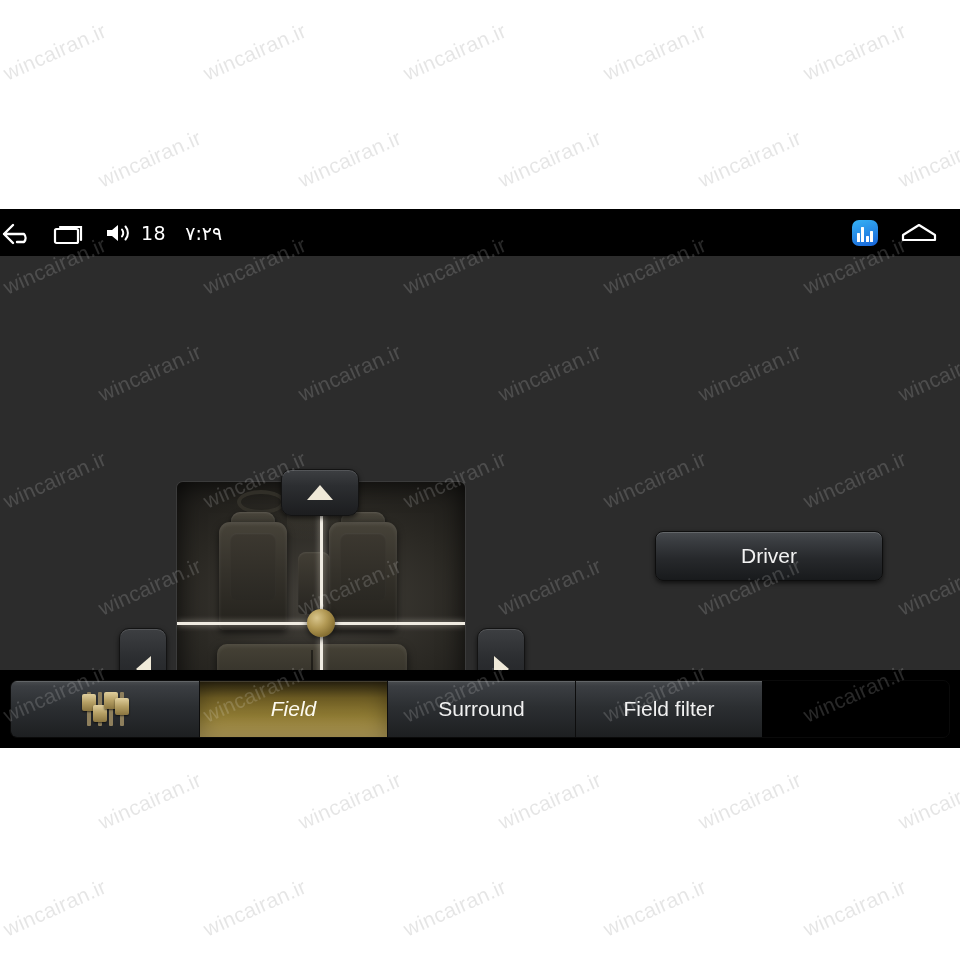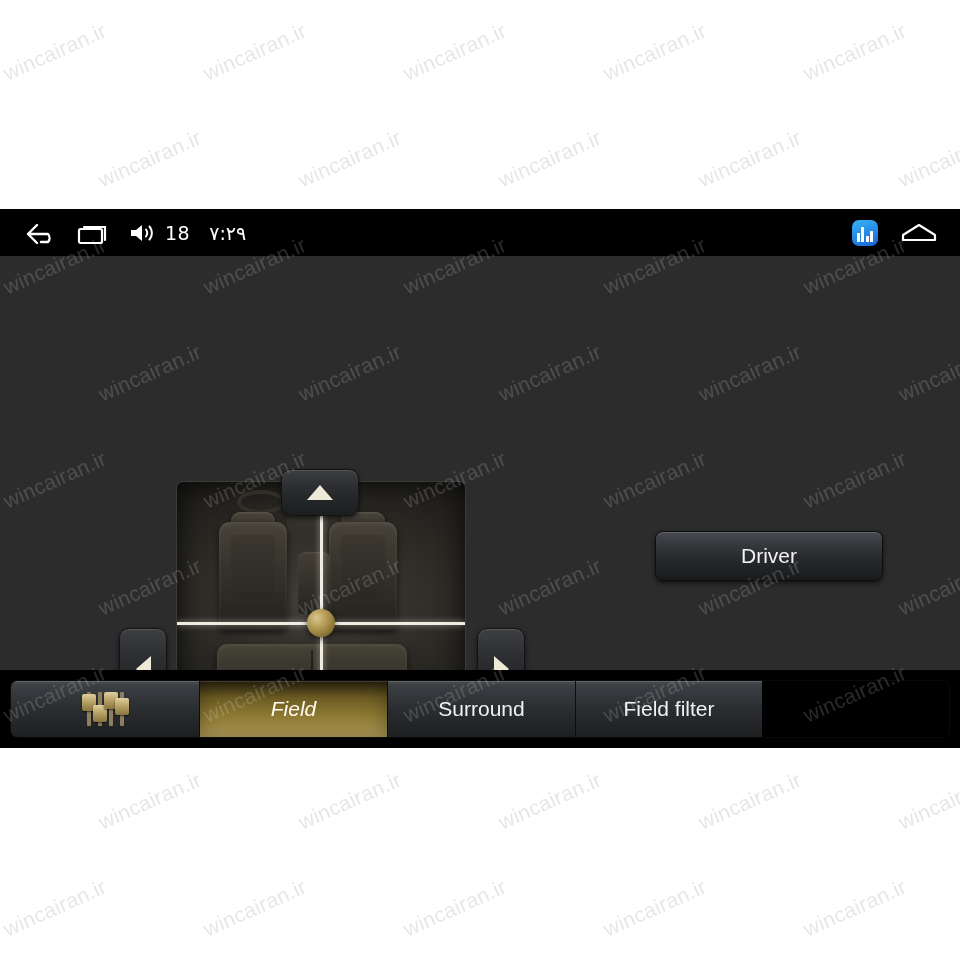--- a/index.html
+++ b/index.html
@@ -28,21 +28,20 @@
     left: 0; top: 0;
     width: 960px;
     height: 47px;
     background: #000000;
     display: flex;
     align-items: center;
   }
   #statusbar .sb-left {
     display: flex;
     align-items: center;
-    padding-left: 24px;
     gap: 19px;
   }
   #statusbar .sb-right {
     position: absolute;
     right: 22px;
     top: 0;
     height: 47px;
     display: flex;
     align-items: center;
     gap: 22px;

